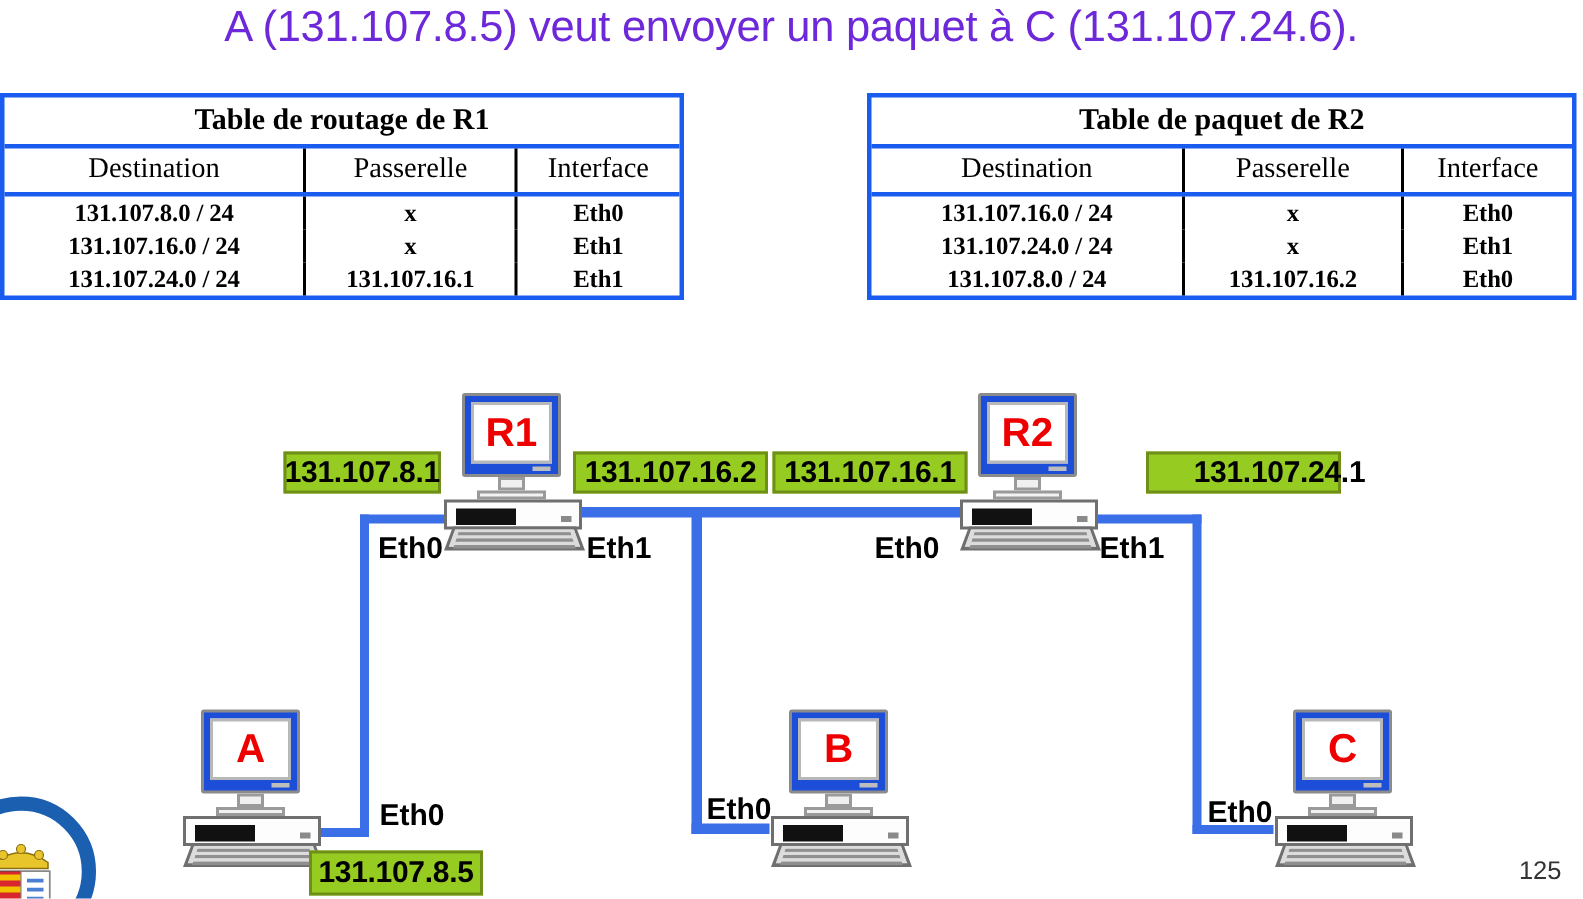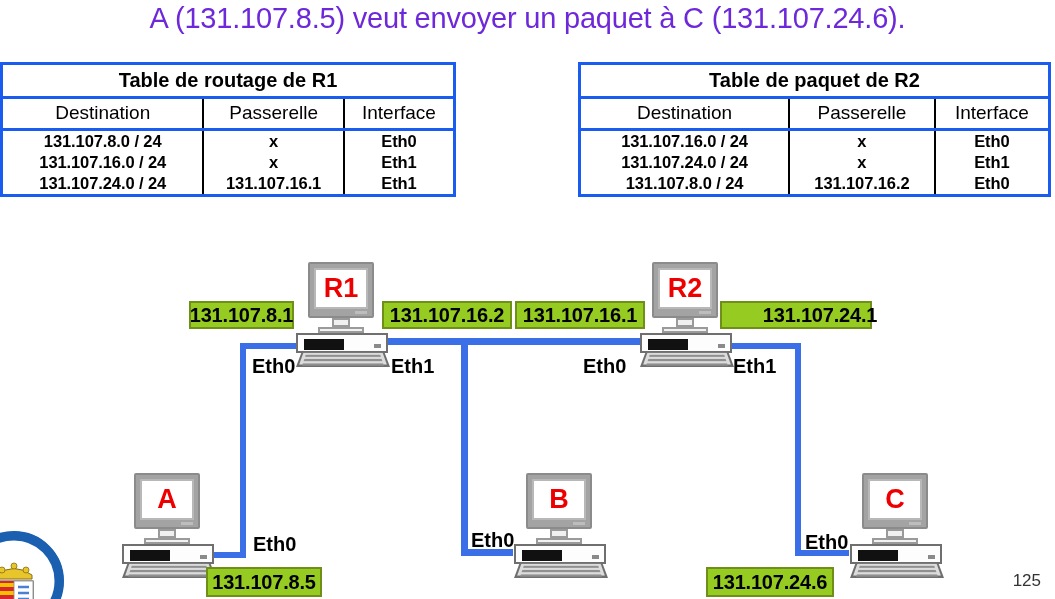--- a/index.html
+++ b/index.html
@@ -33,20 +33,21 @@
     color: #6d28d9;
     white-space: nowrap;
   }
 
   
   .routing-table {
     position: absolute;
     border: 3px solid #1a5cf0;
     background: #ffffff;
     box-sizing: border-box;
+    font-family: Liberation Serif, serif;
   }
   .rt-title {
     text-align: center;
     font-size: 20px;
     font-weight: bold;
     padding: 4px 0 5px 0;
     border-bottom: 3px solid #1a5cf0;
     line-height: 1.1;
   }
   .rt-grid {
@@ -99,21 +100,21 @@
   .computer {
     position: absolute;
     width: 96px;
     height: 104px;
   }
   .comp-monitor {
     position: absolute;
     left: 14px; top: 0;
     width: 66px; height: 56px;
     border: 2px solid #8b8b8b;
-    background: #a3a3a3;
+    background: #1d4ed8;
     box-sizing: border-box;
     border-radius: 2px;
   }
   .comp-screen {
     position: absolute;
     left: 4px; top: 4px;
     right: 4px; bottom: 7px;
     border: 2px solid #b8b8b8;
     background: #ffffff;
     box-sizing: border-box;
@@ -406,23 +407,22 @@
     <div class="comp-keyboard">
       <div class="kb-line" style="top:2px;"></div>
       <div class="kb-line" style="top:6px;"></div>
       <div class="kb-line" style="top:10px;"></div>
     </div>
   </div>
 
   <div class="ip-chip" style="left:189px; top:301px; width:105px;">131.107.8.1</div>
   <div class="ip-chip" style="left:382px; top:301px; width:130px;">131.107.16.2</div>
   <div class="ip-chip" style="left:515px; top:301px; width:130px;">131.107.16.1</div>
-  <div class="ip-chip" style="left:720px; top:301px; width:152px;padding-left:48px;">131.107.24.1</div>
+  <div class="ip-chip" style="left:764px; top:301px; width:130px;padding-left:48px;">131.107.24.1</div>
   <div class="ip-chip" style="left:206px; top:567px; width:116px; height:30px;">131.107.8.5</div>
-  <div class="ip-chip" style="left:706px; top:567px; width:128px; height:30px;">131.107.24.6</div>
 
   <div class="eth-label" style="left:252px; top:356px;">Eth0</div>
   <div class="eth-label" style="left:391px; top:356px;">Eth1</div>
   <div class="eth-label" style="left:583px; top:356px;">Eth0</div>
   <div class="eth-label" style="left:733px; top:356px;">Eth1</div>
   <div class="eth-label" style="left:253px; top:534px;">Eth0</div>
   <div class="eth-label" style="left:471px; top:530px;">Eth0</div>
   <div class="eth-label" style="left:805px; top:532px;">Eth0</div>
 
   <div class="page-number">125</div>

